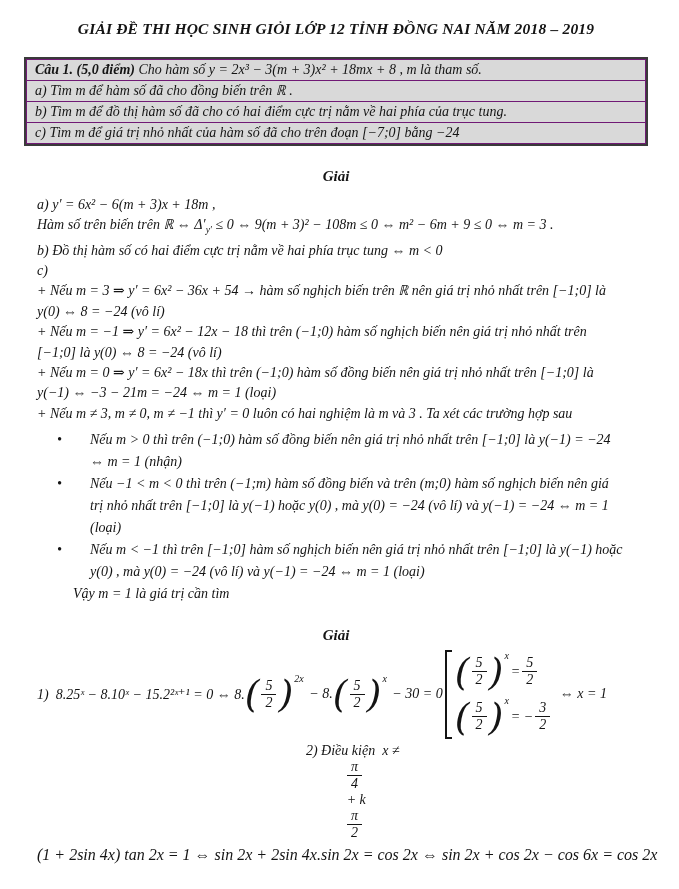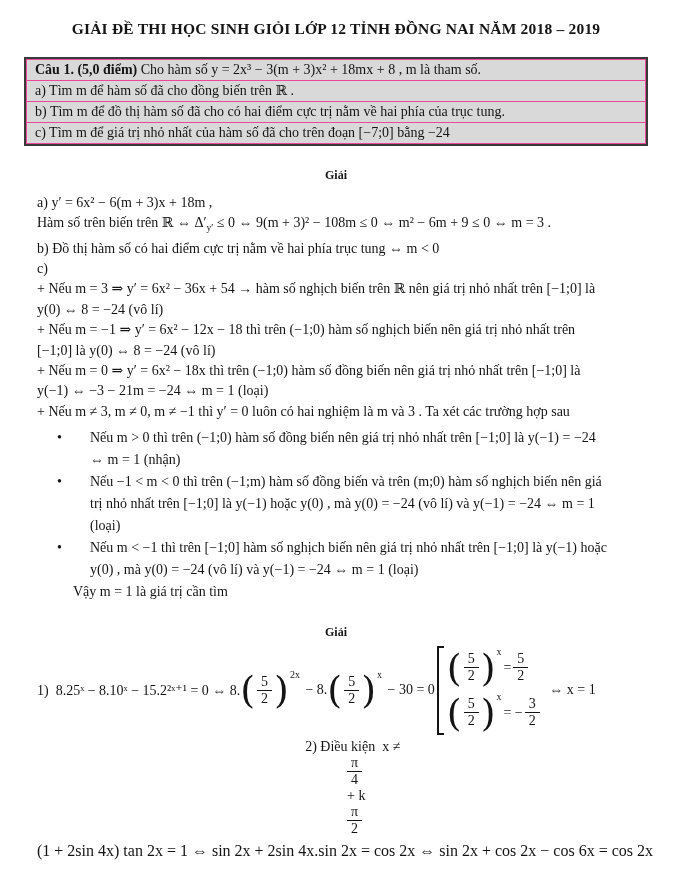--- a/index.html
+++ b/index.html
@@ -1,30 +1,30 @@
 <!DOCTYPE html>
 <html><head>
 <meta charset="utf-8">
 <style>
   * { box-sizing: border-box; }
   html,body { margin:0; padding:0; background:#ffffff; }
   .page {
     position:relative; width:672px; height:889px; background:#ffffff;
     font-family:"Liberation Serif","DejaVu Serif",serif;
-    color:#141414; overflow:hidden;
+    color:#141414; overflow:hidden;font-style:italic;
   }
   .title {
     padding-top:20px; text-align:center; font-weight:700; font-size:15.5px;
     letter-spacing:.2px;
   }
-  .qbox { margin:19px 24px 0 24px; border:2px solid #3a3a3a; background:#ec4899; }
+  .qbox { margin:19px 24px 0 24px; border:2px solid #3a3a3a; background:#701a75; }
   .qbox .row {
     background:#d9d9d9; margin:1px; padding:1px 8px; font-size:14px; line-height:18px;
   }
-  .giai { margin-top:22px; text-align:center; font-weight:700; font-size:12px; }
+  .giai { margin-top:22px; text-align:center; font-weight:700; font-size:15px; }
   .sol { margin:10px 24px 0 37px; font-size:14px; }
   .sol p { margin:0; line-height:20.4px; white-space:pre-line; }
   .subs { font-size:9.5px; }
   .bullets { list-style:none; margin:5px 0 0 0; padding:0; }
   .bullets li {
     position:relative; padding-left:53px; line-height:21.6px;
     white-space:pre-line; margin-top:1px;
   }
   .bullets li::before { content:"•"; position:absolute; left:20px; top:0; }
   .conclusion { padding-left:36px; margin-top:2px !important; }

